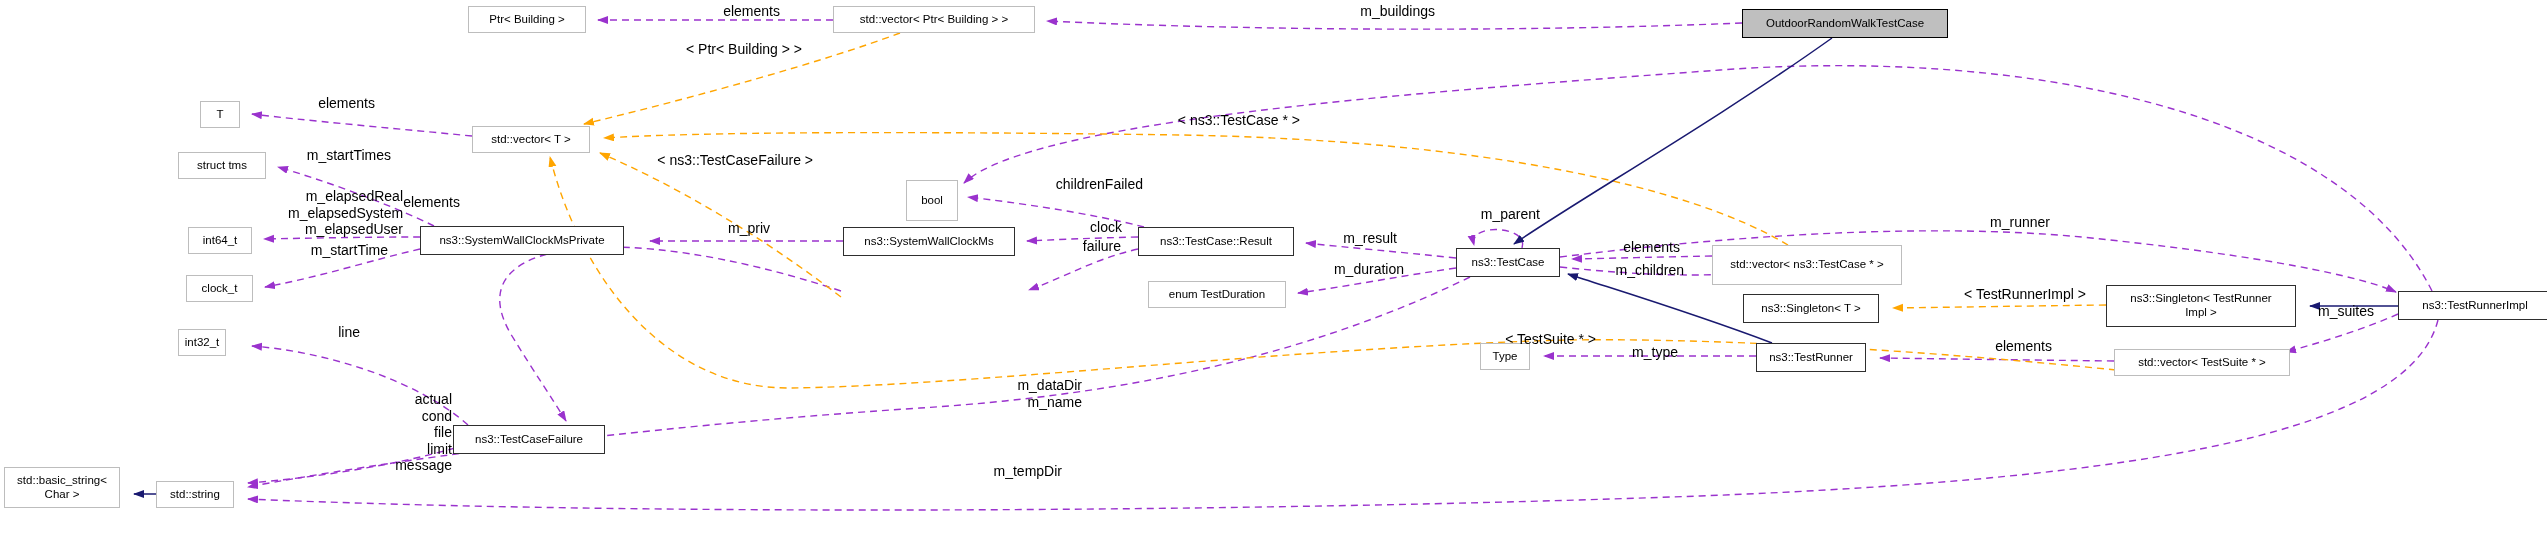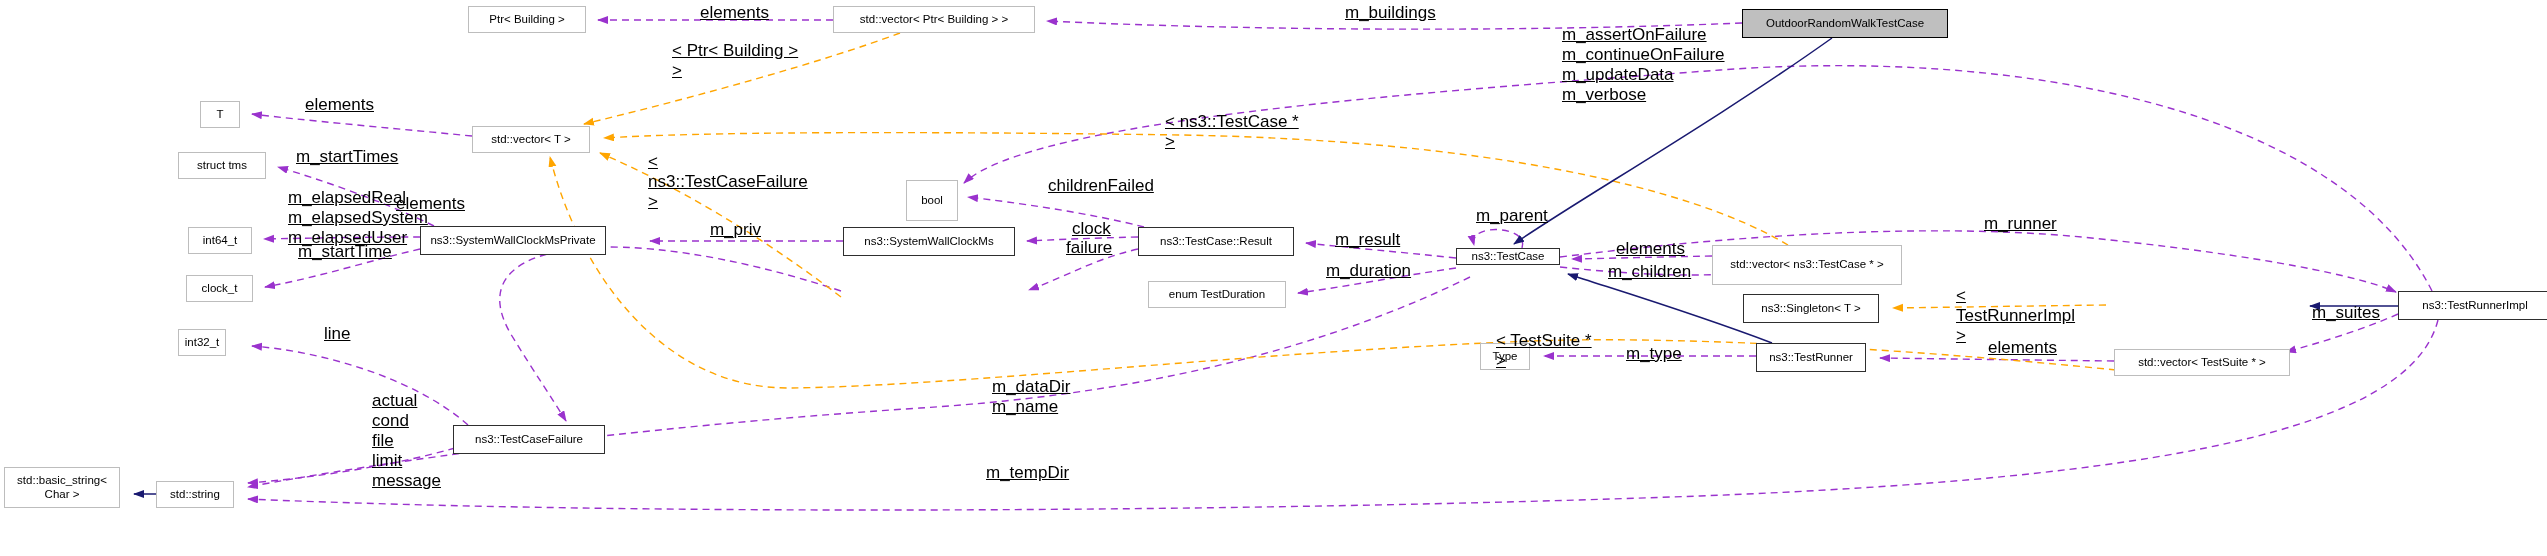--- a/index.html
+++ b/index.html
@@ -24,22 +24,22 @@
   .node{
     position:absolute;box-sizing:border-box;background:#fff;
     border:1px solid var(--box-border-light);color:#000;
     display:flex;align-items:center;justify-content:center;
     text-align:center;font-size:11.5px;line-height:1.2;white-space:pre-line;
     cursor:pointer;z-index:2;
   }
   .node.bold{border:1.6px solid var(--box-border-strong);}
   .node.subject{background:var(--subject-fill);border:1.6px solid #000;}
   .elabel{
-    position:absolute;font-size:17px;line-height:1.18;color:#000;
-    white-space:pre-line;text-align:left;z-index:3;text-decoration:underline;
+    position:absolute;font-size:14px;line-height:1.18;color:#000;
+    white-space:pre-line;text-align:right;z-index:3;
   }
 </style>
 </head>
 <body>
 
 <div class="canvas">
 
   <svg class="edges" width="2547" height="556">
     <defs>
       <marker id="au" markerUnits="userSpaceOnUse" markerWidth="12" markerHeight="10" refX="10" refY="4" orient="auto">
@@ -91,36 +91,38 @@
     <path class="e inh" d="M 2398,306 L 2310,306" marker-end="url(#ai)"></path>
   </svg>
 
   <div class="node" style="left:468px;top:6px;width:118px;height:27px">Ptr&lt; Building &gt;</div>
   <div class="node" style="left:833px;top:6px;width:202px;height:27px">std::vector&lt; Ptr&lt; Building &gt; &gt;</div>
   <div class="node subject" style="left:1742px;top:9px;width:206px;height:29px">OutdoorRandomWalkTestCase</div>
   <div class="node" style="left:200px;top:101px;width:40px;height:27px">T</div>
   <div class="node" style="left:472px;top:126px;width:118px;height:27px">std::vector&lt; T &gt;</div>
   <div class="node" style="left:178px;top:152px;width:88px;height:27px">struct tms</div>
   <div class="node" style="left:188px;top:227px;width:64px;height:27px">int64_t</div>
-  <div class="node bold" style="left:420px;top:226px;width:186px;height:29px">ns3::SystemWallClockMsPrivate</div>
+  <div class="node bold" style="left:420px;top:226px;width:204px;height:29px">ns3::SystemWallClockMsPrivate</div>
   <div class="node" style="left:186px;top:275px;width:67px;height:27px">clock_t</div>
   <div class="node" style="left:906px;top:180px;width:52px;height:41px">bool</div>
   <div class="node bold" style="left:843px;top:227px;width:172px;height:29px">ns3::SystemWallClockMs</div>
   <div class="node bold" style="left:1138px;top:227px;width:156px;height:29px">ns3::TestCase::Result</div>
   <div class="node" style="left:1148px;top:281px;width:138px;height:27px">enum TestDuration</div>
   <div class="node" style="left:178px;top:329px;width:48px;height:27px">int32_t</div>
   <div class="node bold" style="left:453px;top:425px;width:152px;height:29px">ns3::TestCaseFailure</div>
   <div class="node" style="left:4px;top:467px;width:116px;height:41px">std::basic_string&lt;
 Char &gt;</div>
   <div class="node" style="left:156px;top:481px;width:78px;height:27px">std::string</div>
-  <div class="node bold" style="left:1456px;top:248px;width:104px;height:17px">ns3::TestCase</div>
+  <div class="node bold" style="left:1456px;top:248px;width:104px;height:29px">ns3::TestCase</div>
   <div class="node" style="left:1712px;top:245px;width:190px;height:40px">std::vector&lt; ns3::TestCase * &gt;</div>
   <div class="node bold" style="left:1743px;top:294px;width:136px;height:29px">ns3::Singleton&lt; T &gt;</div>
   <div class="node" style="left:1480px;top:343px;width:50px;height:27px">Type</div>
   <div class="node bold" style="left:1756px;top:343px;width:110px;height:29px">ns3::TestRunner</div>
+  <div class="node bold" style="left:2106px;top:285px;width:190px;height:42px">ns3::Singleton&lt; TestRunner
+Impl &gt;</div>
   <div class="node" style="left:2114px;top:349px;width:176px;height:27px">std::vector&lt; TestSuite * &gt;</div>
   <div class="node bold" style="left:2398px;top:291px;width:154px;height:29px">ns3::TestRunnerImpl</div>
 
   <div class="elabel" style="left:700px;top:3px;width:80px">elements</div>
   <div class="elabel" style="left:1345px;top:3px;width:90px">m_buildings</div>
   <div class="elabel" style="left:672px;top:41px;width:130px">&lt; Ptr&lt; Building &gt; &gt;</div>
   <div class="elabel" style="left:305px;top:95px;width:70px">elements</div>
   <div class="elabel" style="left:296px;top:147px;width:95px">m_startTimes</div>
   <div class="elabel" style="left:288px;top:188px;width:115px">m_elapsedReal
 m_elapsedSystem
@@ -146,18 +148,14 @@
   <div class="elabel" style="left:396px;top:194px;width:64px">elements</div>
   <div class="elabel" style="left:324px;top:324px;width:36px">line</div>
   <div class="elabel" style="left:372px;top:391px;width:80px">actual
 cond
 file
 limit
 message</div>
   <div class="elabel" style="left:992px;top:377px;width:90px">m_dataDir
 m_name</div>
   <div class="elabel" style="left:986px;top:463px;width:76px">m_tempDir</div>
-  <div class="elabel" style="left:1562px;top:25px;width:165px">m_assertOnFailure
-m_continueOnFailure
-m_updateData
-m_verbose</div>
 
 </div>
 
 </body></html>

